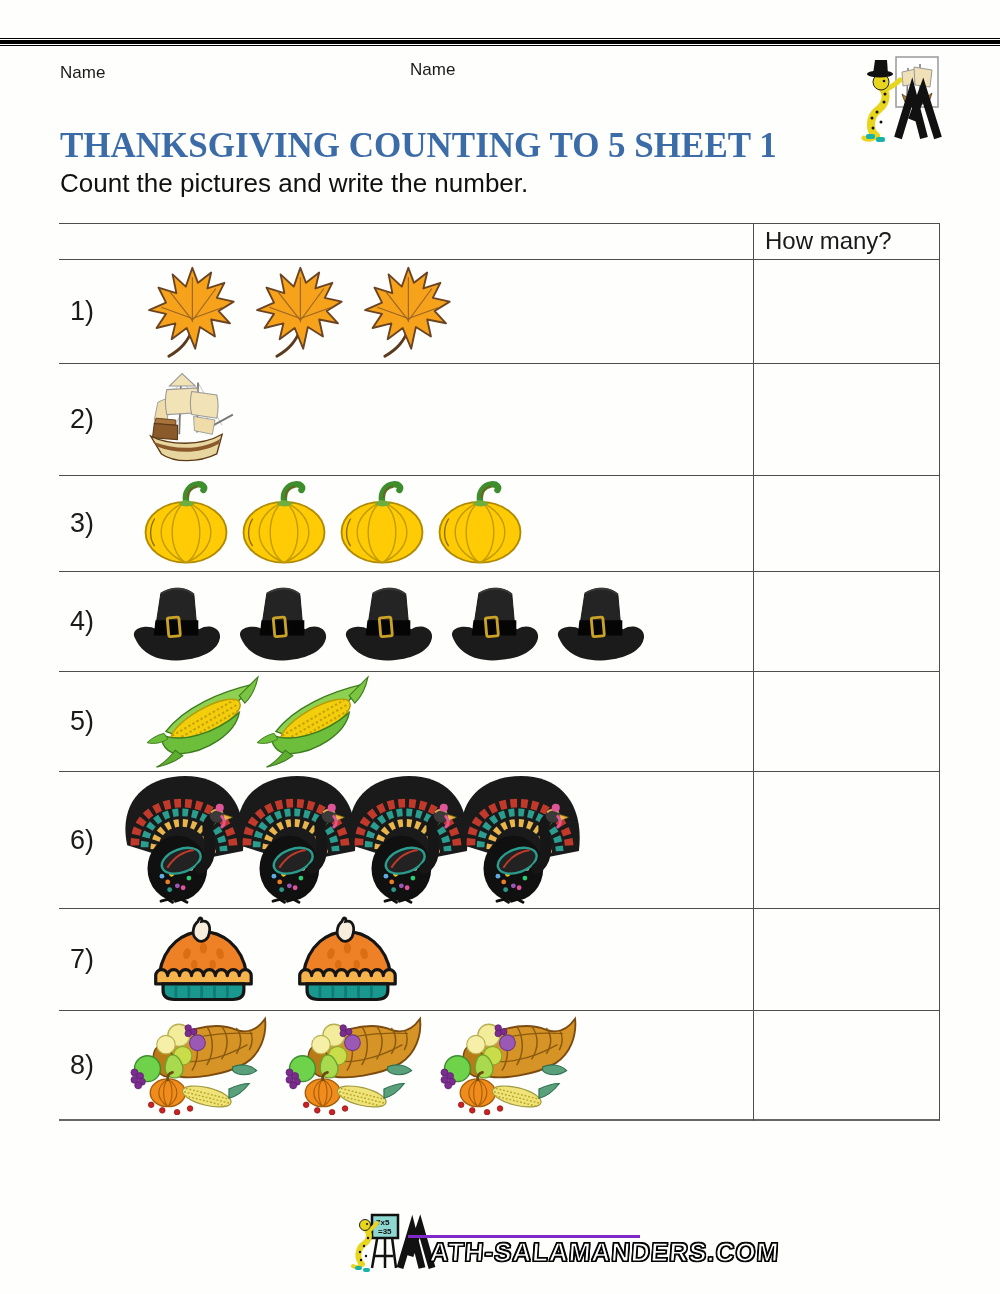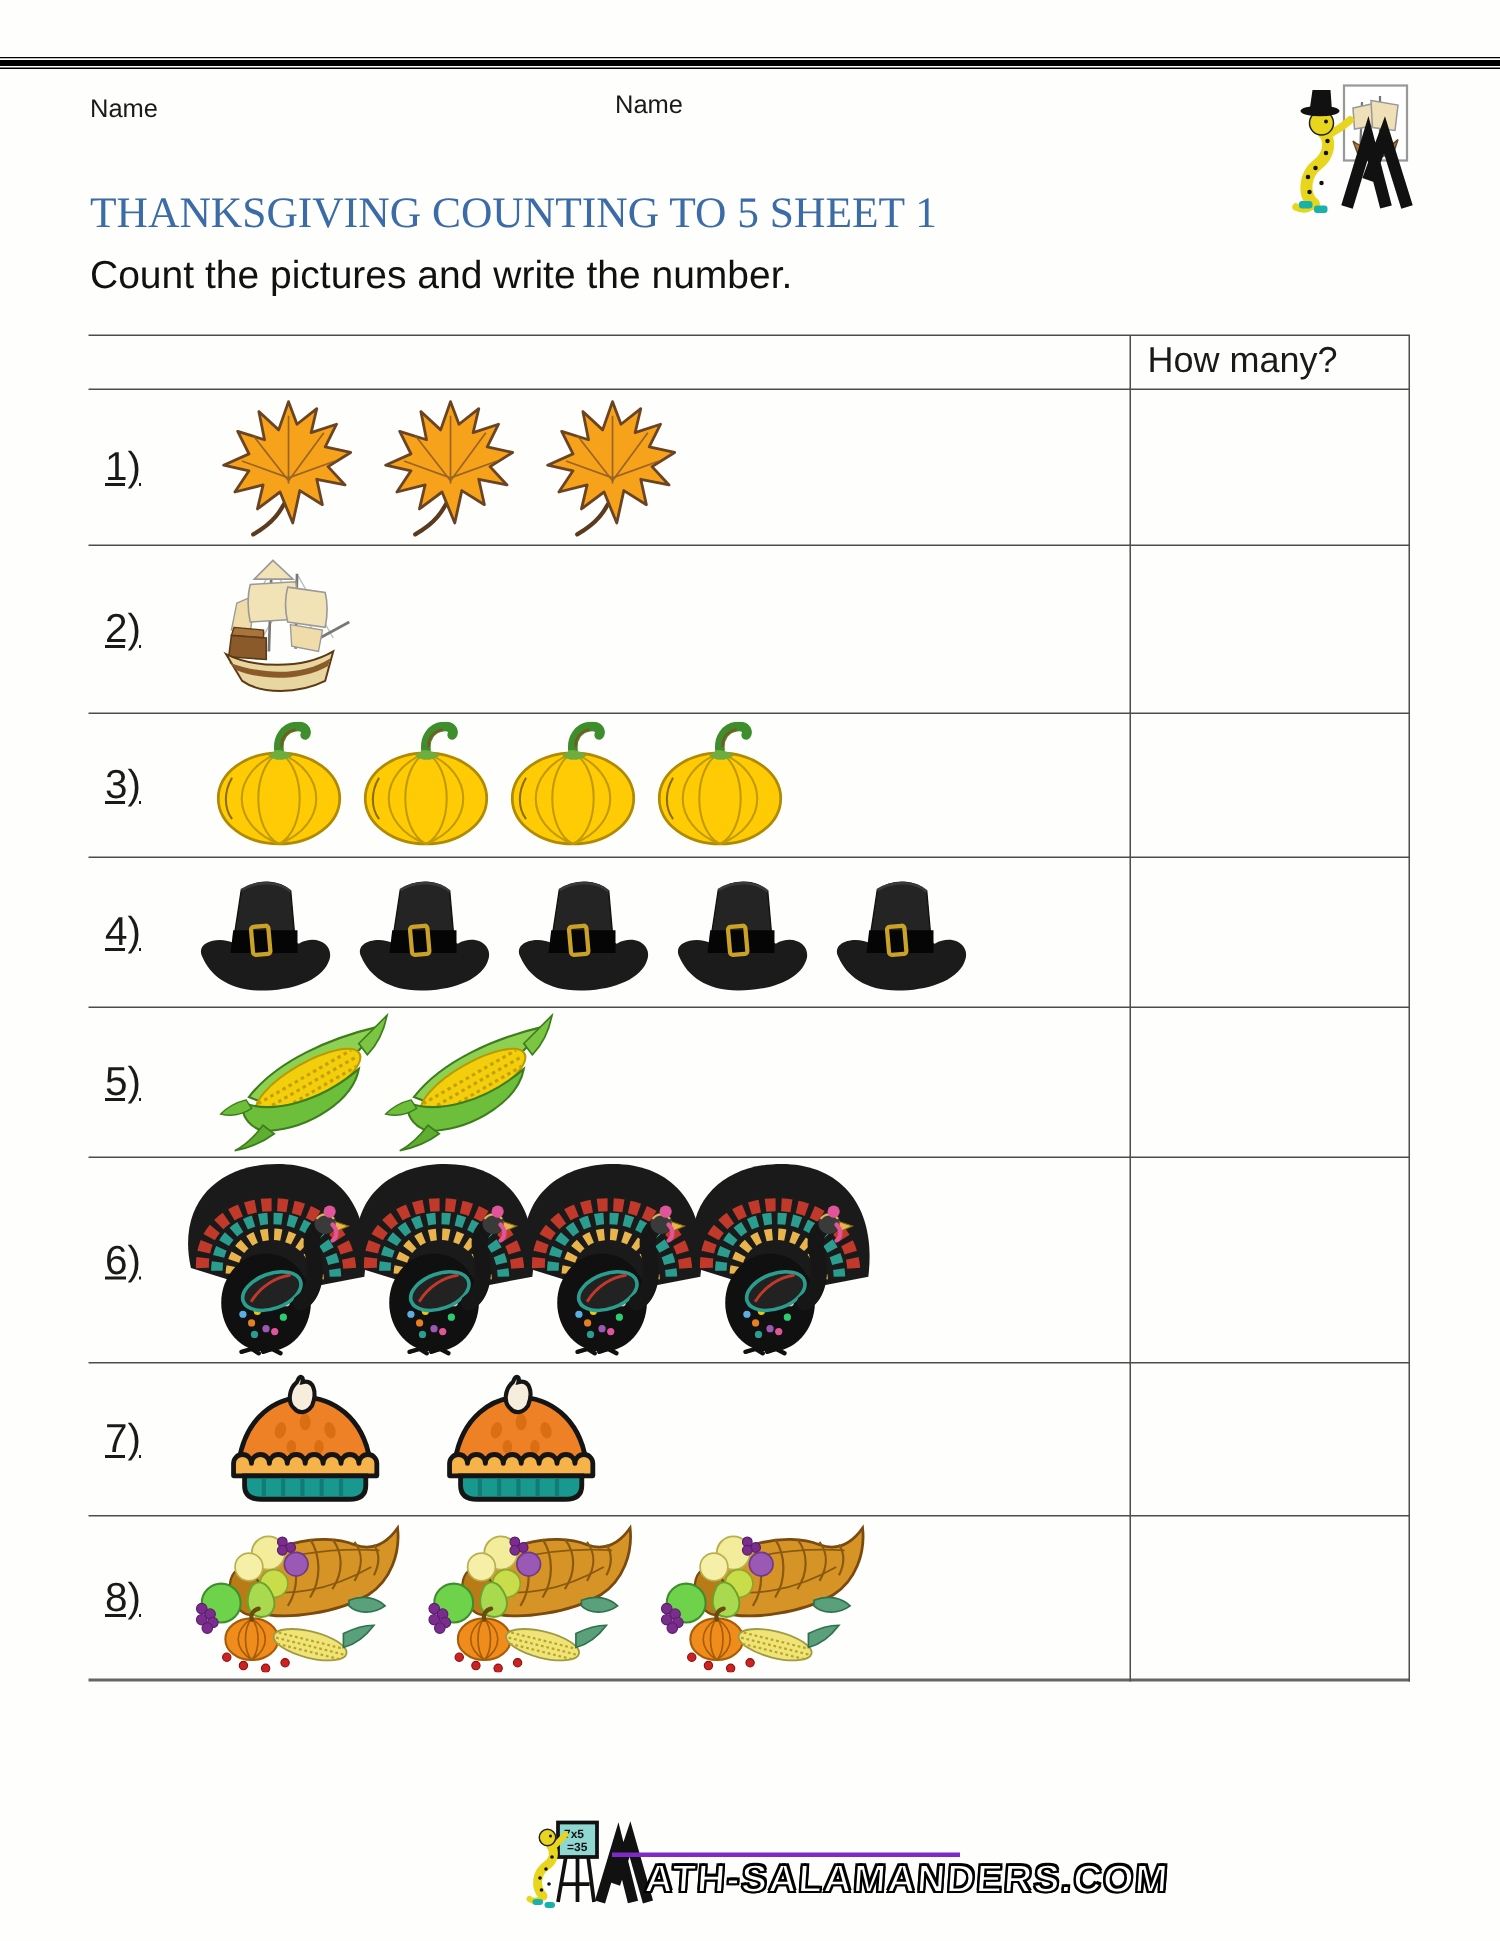--- a/index.html
+++ b/index.html
@@ -6,26 +6,26 @@
   body{width:1000px;height:1294px;background:#fefefc;position:relative;
        font-family:"Liberation Sans",sans-serif;color:#1a1a1a;overflow:hidden;}
   .topbar{position:absolute;left:0;top:38px;width:1000px;height:8px;}
   .topbar .t1{height:1px;background:#000;}
   .topbar .t2{height:1px;background:#fff;}
   .topbar .t3{height:4px;background:#000;}
   .name-label{position:absolute;left:60px;top:63px;font-size:17px;}
   .date-label{position:absolute;left:410px;top:60px;font-size:17px;}
   .header-logo{position:absolute;left:860px;top:54px;width:82px;height:88px;}
   .page-title{position:absolute;left:60px;top:126px;margin:0;
-      font-family:"Liberation Serif",serif;font-weight:400;font-size:29px;
+      font-family:"Liberation Serif",serif;font-weight:700;font-size:35px;
       letter-spacing:0px;color:#3C6CA8;white-space:nowrap;}
   .instruction{position:absolute;left:60px;top:168px;margin:0;font-size:26px;color:#111;}
 
   .w-table{position:absolute;left:59px;top:223px;width:881px;height:898px;
-      box-sizing:border-box;border-top:1px solid #4d4d4d;text-decoration:underline;}
+      box-sizing:border-box;border-top:1px solid #4d4d4d;}
   .w-head{position:relative;height:36px;box-sizing:border-box;border-bottom:1px solid #4d4d4d;}
   .how-many{position:absolute;left:706px;top:3px;font-size:24px;}
   .vline{position:absolute;top:0;bottom:0;width:1px;background:#4d4d4d;}
   .v1{left:694px;}
   .v2{left:880px;}
   .w-row{position:relative;display:flex;align-items:center;box-sizing:border-box;
       border-bottom:1px solid #4d4d4d;}
   #rows .w-row:nth-child(1){height:104px}
   #rows .w-row:nth-child(2){height:112px}
   #rows .w-row:nth-child(3){height:96px}

